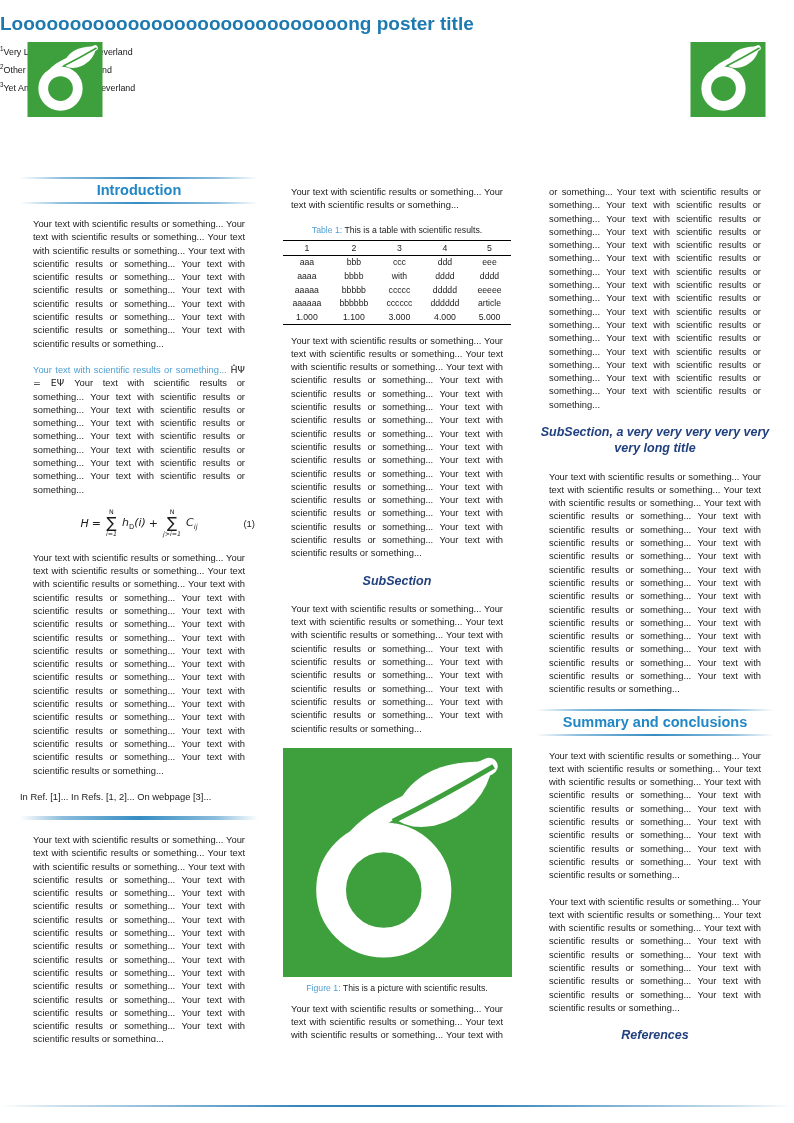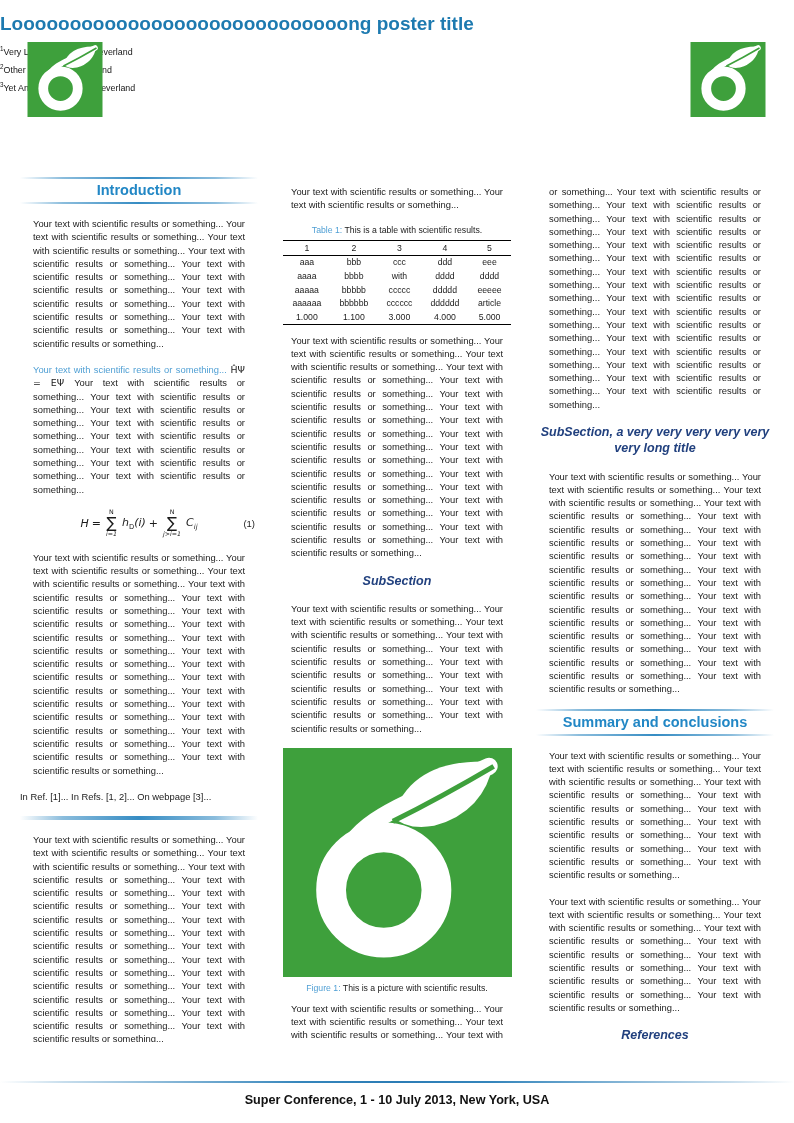--- a/index.html
+++ b/index.html
@@ -266,15 +266,14 @@
           <div class="ref-row">
             <span class="ref-num">[3]</span>
             <span><span class="ref-url">http://www.google.pl</span></span>
           </div>
         </div>
     </div>
   </div>
 
   <div class="footer">
     <div class="footer-rule"></div>
-    <div class="footer-text">Super Conference, 1 - 10 July 2013, New York, USA</div>
   </div>
 </div>
 
 </body></html>

